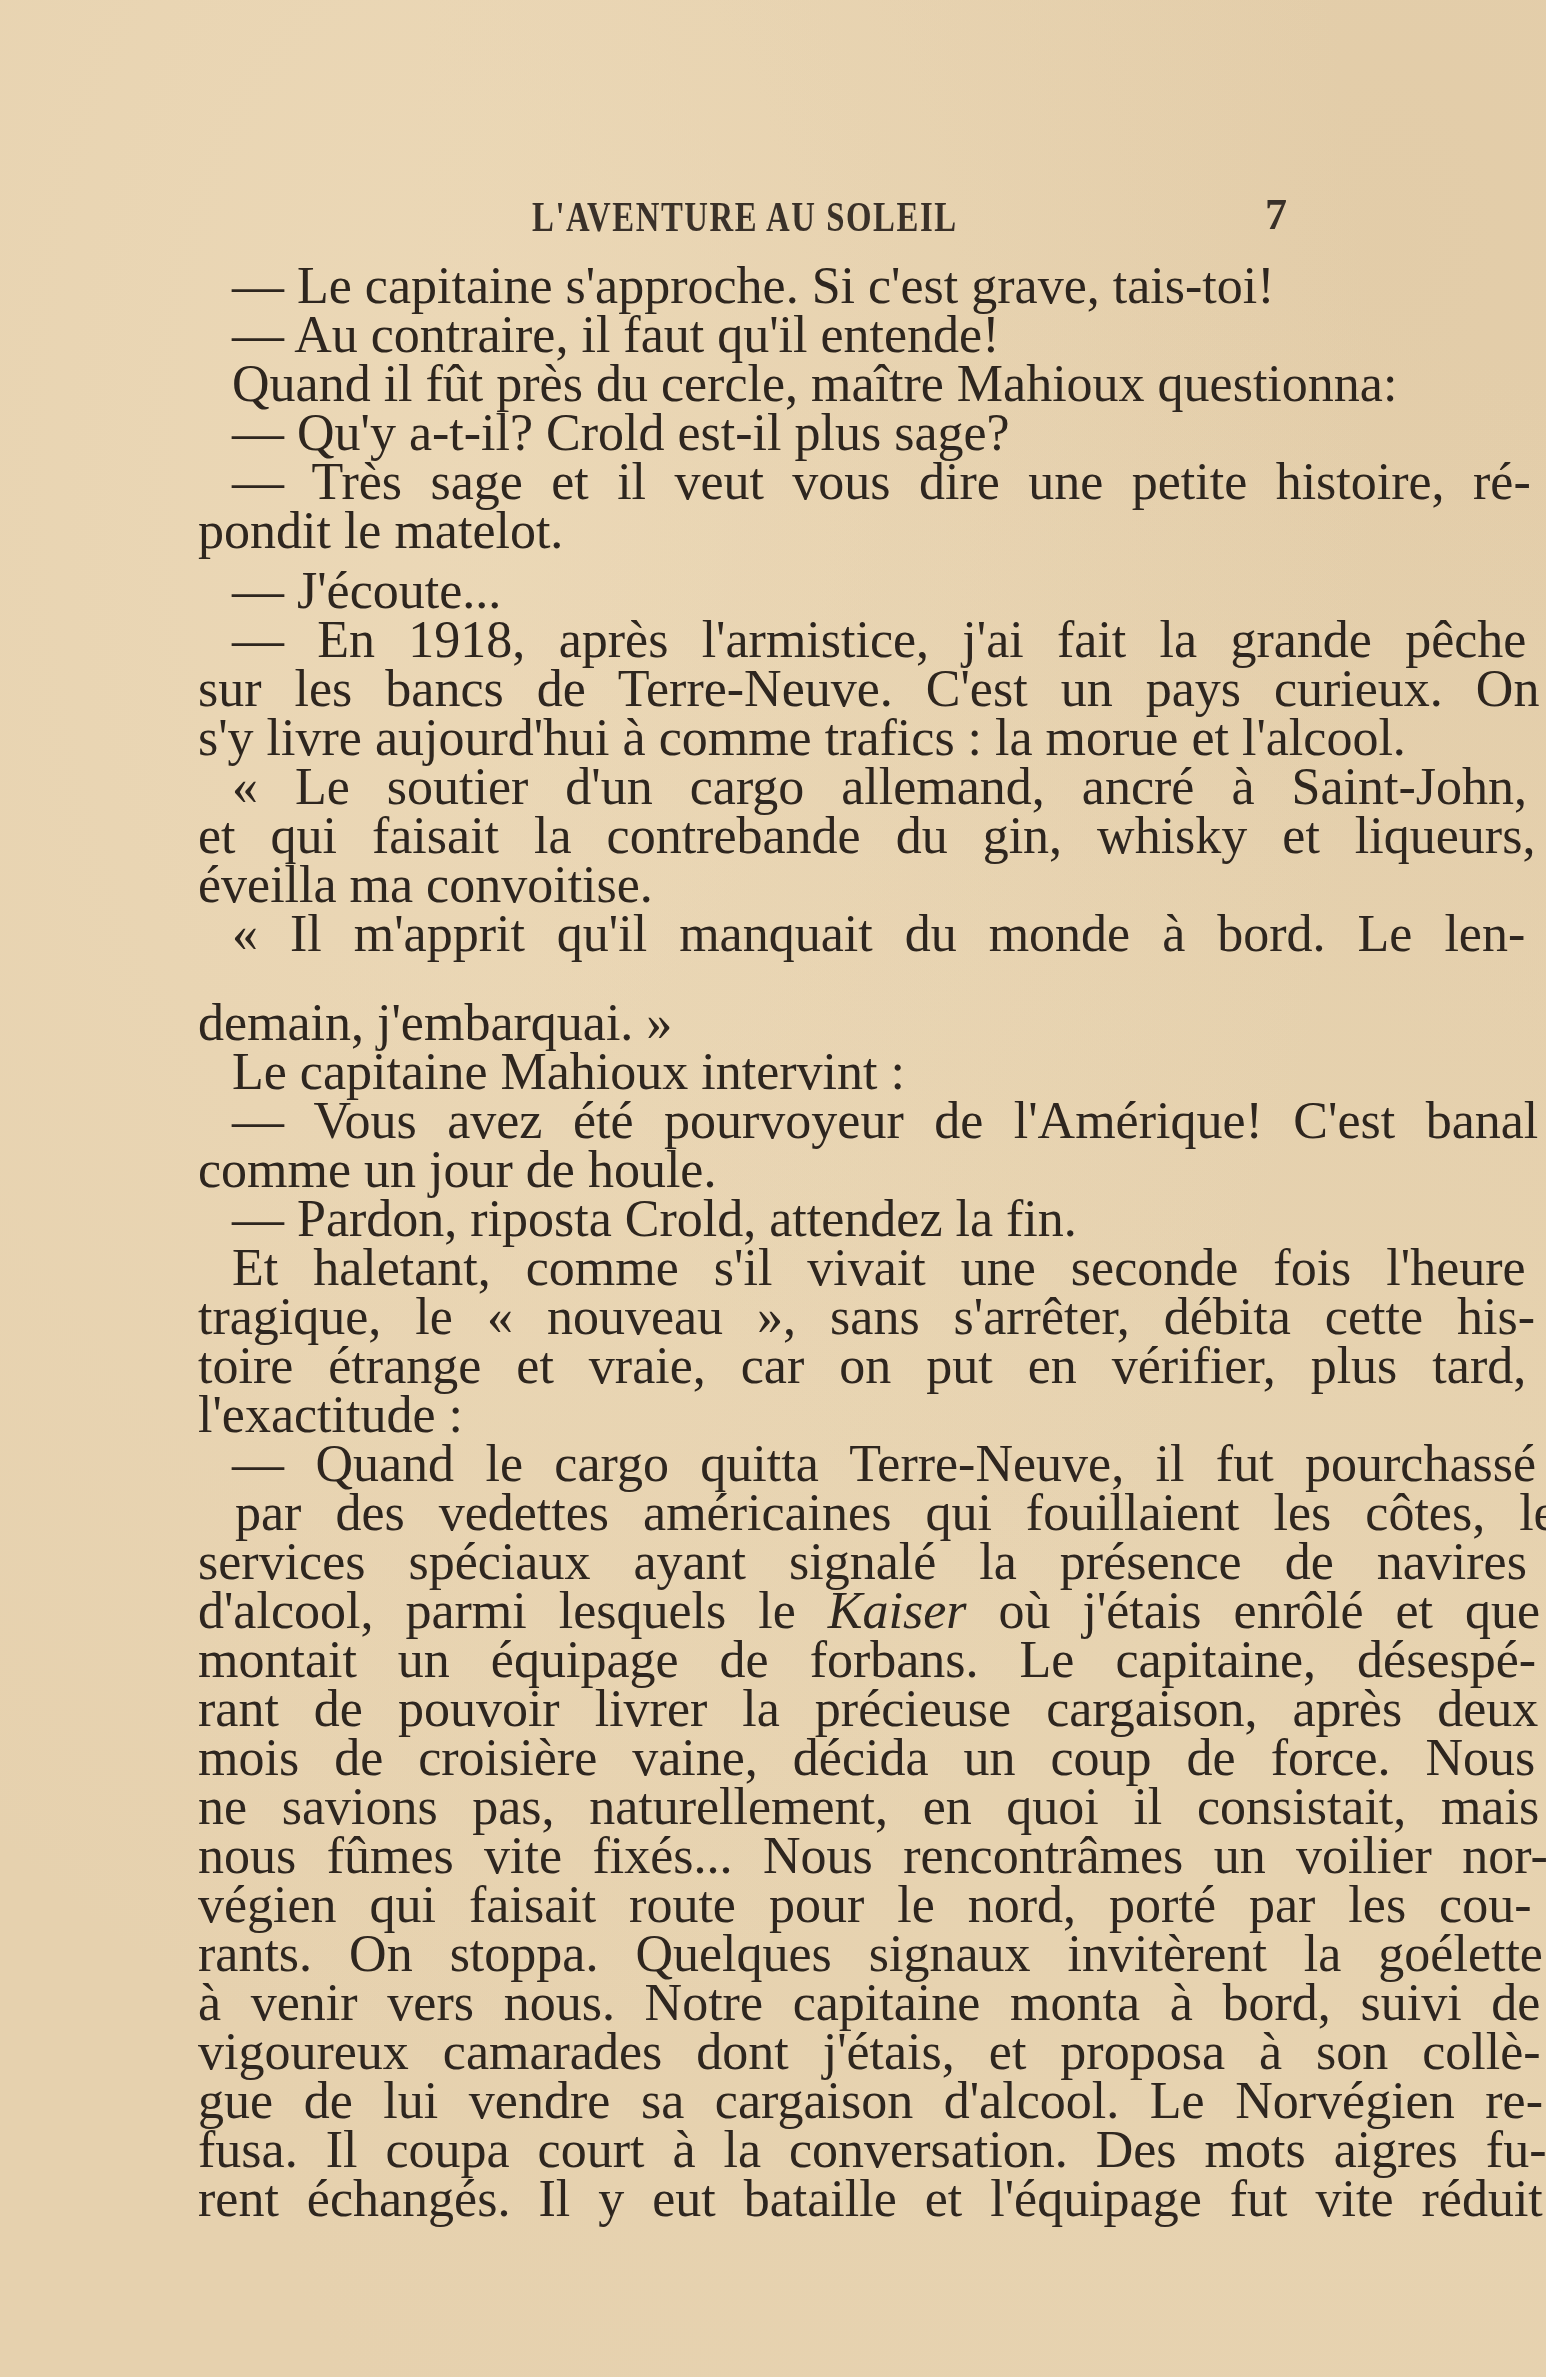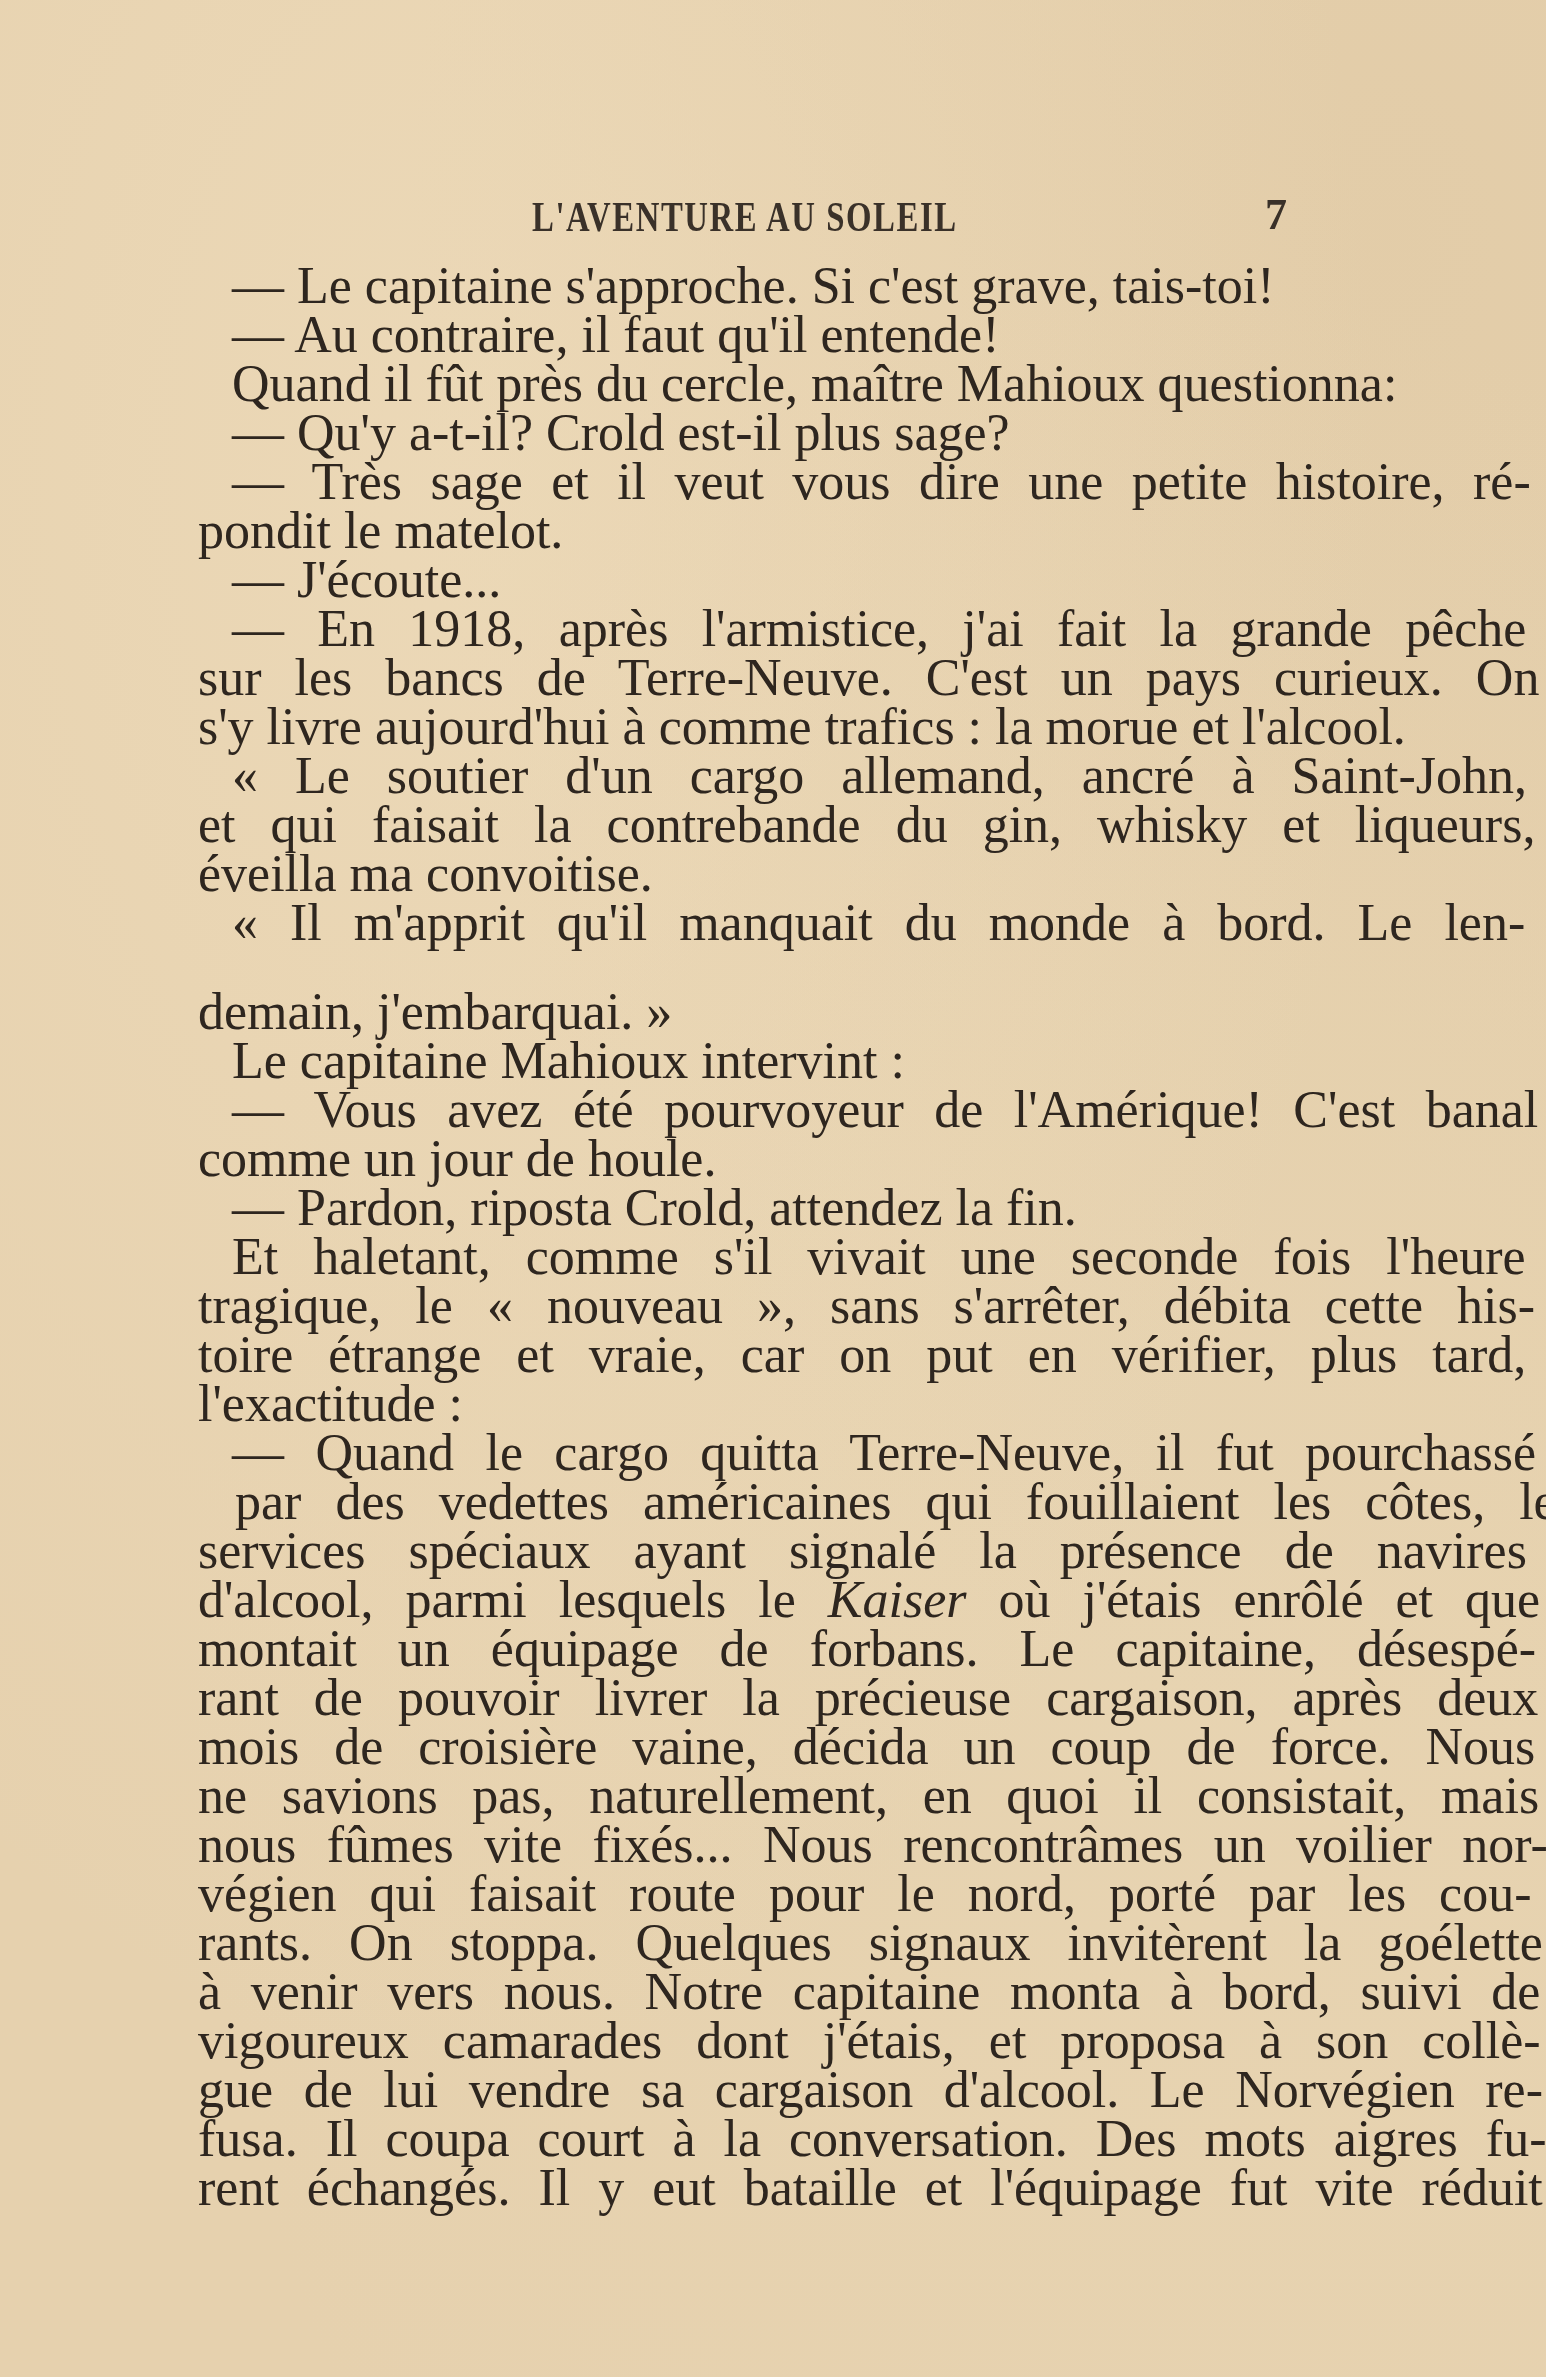--- a/index.html
+++ b/index.html
@@ -43,21 +43,21 @@
 <div class="page">
   <div class="running-head">L'AVENTURE AU SOLEIL</div>
   <div class="page-number">7</div>
   <div class="body-text" id="body-text">
       <div class="line indent last" style="white-space: nowrap;">— Le capitaine s'approche. Si c'est grave, tais-toi!</div>
       <div class="line indent last" style="white-space: nowrap;">— Au contraire, il faut qu'il entende!</div>
       <div class="line indent last" style="white-space: nowrap;">Quand il fût près du cercle, maître Mahioux questionna:</div>
       <div class="line indent last" style="white-space: nowrap;">— Qu'y a-t-il? Crold est-il plus sage?</div>
       <div class="line indent" style="white-space: nowrap; word-spacing: 15.4px;">— Très sage et il veut vous dire une petite histoire, ré-</div>
       <div class="line last" style="white-space: nowrap;">pondit le matelot.</div>
-      <div class="line indent last" style="white-space: nowrap;">— J'écoute...</div>
+      <div class="line indent last" style="white-space: nowrap; margin-top: 11px;">— J'écoute...</div>
       <div class="line indent" style="white-space: nowrap; word-spacing: 20.3px;">— En 1918, après l'armistice, j'ai fait la grande pêche</div>
       <div class="line" style="white-space: nowrap; word-spacing: 20px;">sur les bancs de Terre-Neuve. C'est un pays curieux. On</div>
       <div class="line last" style="white-space: nowrap;">s'y livre aujourd'hui à comme trafics : la morue et l'alcool.</div>
       <div class="line indent" style="white-space: nowrap; word-spacing: 24px;">« Le soutier d'un cargo allemand, ancré à Saint-John,</div>
       <div class="line" style="white-space: nowrap; word-spacing: 22px;">et qui faisait la contrebande du gin, whisky et liqueurs,</div>
       <div class="line last" style="white-space: nowrap;">éveilla ma convoitise.</div>
       <div class="line indent" style="white-space: nowrap; word-spacing: 19px;">« Il m'apprit qu'il manquait du monde à bord. Le len-</div>
       <div class="line last" style="white-space: nowrap; margin-top: 40px;">demain, j'embarquai. »</div>
       <div class="line indent last" style="white-space: nowrap;">Le capitaine Mahioux intervint :</div>
       <div class="line indent" style="white-space: nowrap; word-spacing: 17.5px;">— Vous avez été pourvoyeur de l'Amérique! C'est banal</div>

